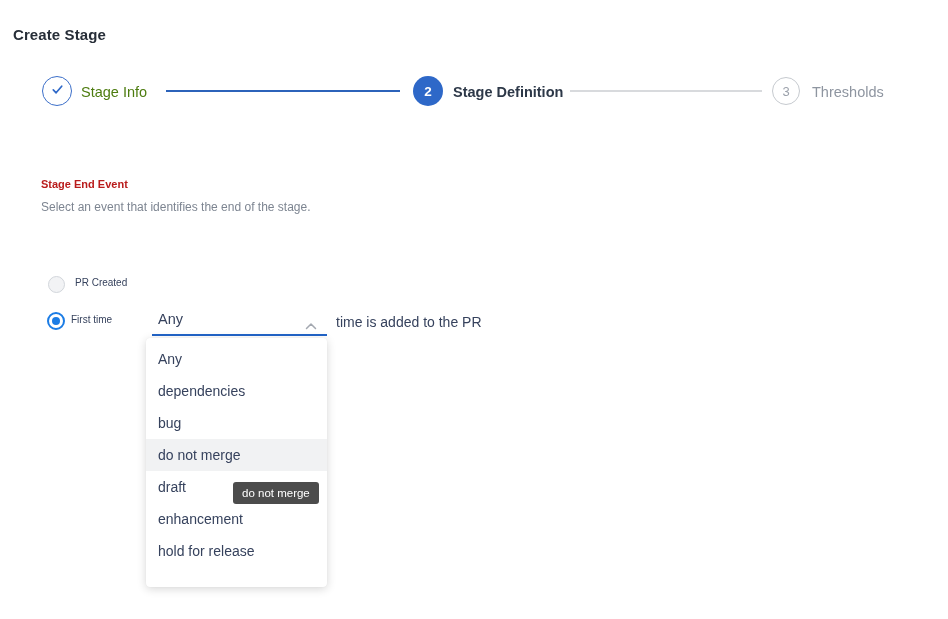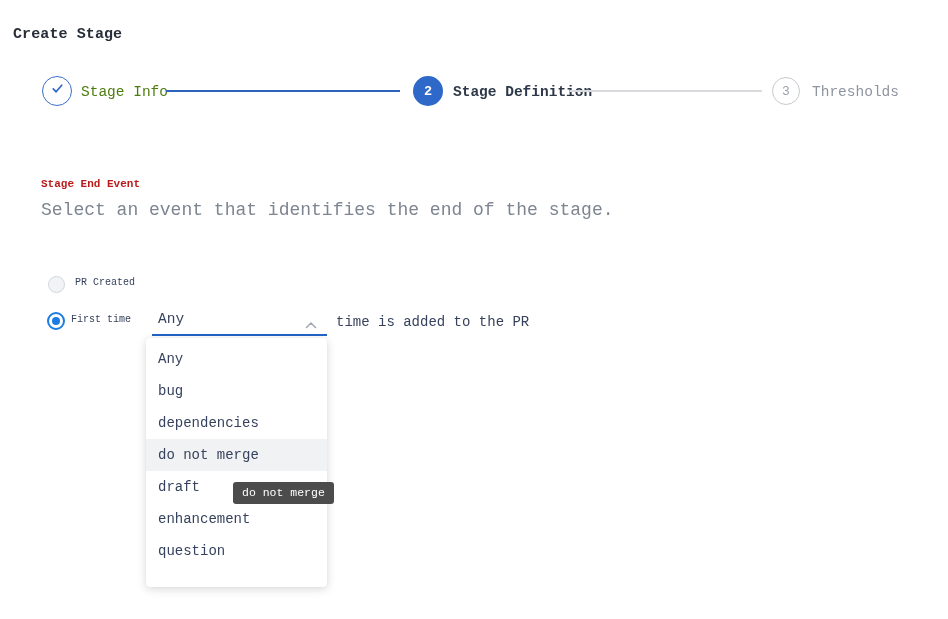--- a/index.html
+++ b/index.html
@@ -1,17 +1,17 @@
 <!DOCTYPE html>
 <html><head>
 <meta charset="utf-8">
 <style>
   html,body{margin:0;padding:0;background:#fff;}
   body{font-family:"Liberation Sans","DejaVu Sans",sans-serif;}
-  #app{position:relative;width:948px;height:619px;background:#ffffff;overflow:hidden;font-family:Liberation Mono, monospace;}
+  #app{position:relative;width:948px;height:619px;background:#ffffff;overflow:hidden;}
   .abs{position:absolute;}
 
   
   .page-title{left:13px;top:26px;font-size:15px;font-weight:700;color:#272e38;letter-spacing:.1px;}
 
   
   .step-circle{box-sizing:border-box;width:30px;height:30px;border-radius:50%;
     display:flex;align-items:center;justify-content:center;}
   .circle-done{left:42px;top:76px;border:1.5px solid #3c6fc9;background:#fff;}
   .circle-active{left:413px;top:76px;background:#2e68c8;color:#fff;font-size:13.5px;font-weight:600;}
@@ -19,21 +19,21 @@
   .step-label{top:84px;font-size:14.5px;color:#4d7c0f;white-space:nowrap;}
   .lbl-done{left:81px;}
   .lbl-active{left:453px;font-weight:700;color:#2d3848;}
   .lbl-upcoming{left:812px;color:#8e95a0;}
   .connector{height:2px;top:90px;}
   .conn-done{left:166px;width:234px;background:#2c63ba;}
   .conn-upcoming{left:570px;width:192px;background:#d8dadd;}
 
   
   .section-heading{left:41px;top:178px;font-size:11px;font-weight:700;color:#b91c1c;}
-  .section-desc{left:41px;top:200px;font-size:18px;color:#7d8591;}
+  .section-desc{left:41px;top:200px;font-size:12px;color:#7d8591;}
 
   
   .radio-outer{box-sizing:border-box;border-radius:50%;}
   .radio-off{left:48px;top:276px;width:17px;height:17px;border:1.5px solid #d2d6db;background:#f2f3f5;}
   .radio-on{left:47px;top:312px;width:18px;height:18px;border:2px solid #1b7ce5;background:#fff;
     display:flex;align-items:center;justify-content:center;}
   .radio-dot{width:8px;height:8px;border-radius:50%;background:#1b7ce5;}
   .radio-label{font-size:10px;color:#36425d;white-space:nowrap;}
   .lbl-pr{left:75px;top:277px;}
   .lbl-ft{left:71px;top:314px;}
@@ -101,23 +101,23 @@
     <span class="select-chevron">
       <svg width="12" height="8" viewBox="0 0 12 8">
           <path d="M1.5 6.5 L6 2 L10.5 6.5" stroke="#a3a8b0" stroke-width="1.5" fill="none" stroke-linecap="round" stroke-linejoin="round"></path>
         </svg>
     </span>
   </div>
   <div class="abs suffix-text">time is added to the PR</div>
 
   <div class="abs dropdown">
     <div class="dd-option">Any</div>
+    <div class="dd-option">dependencies</div>
     <div class="dd-option">bug</div>
-    <div class="dd-option">dependencies</div>
     <div class="dd-option active">do not merge</div>
     <div class="dd-option">draft</div>
     <div class="dd-option">enhancement</div>
-    <div class="dd-option">question</div>
+    <div class="dd-option">hold for release</div>
   </div>
 
   <div class="abs tooltip">do not merge</div>
 
 </div>
 
 </body></html>

